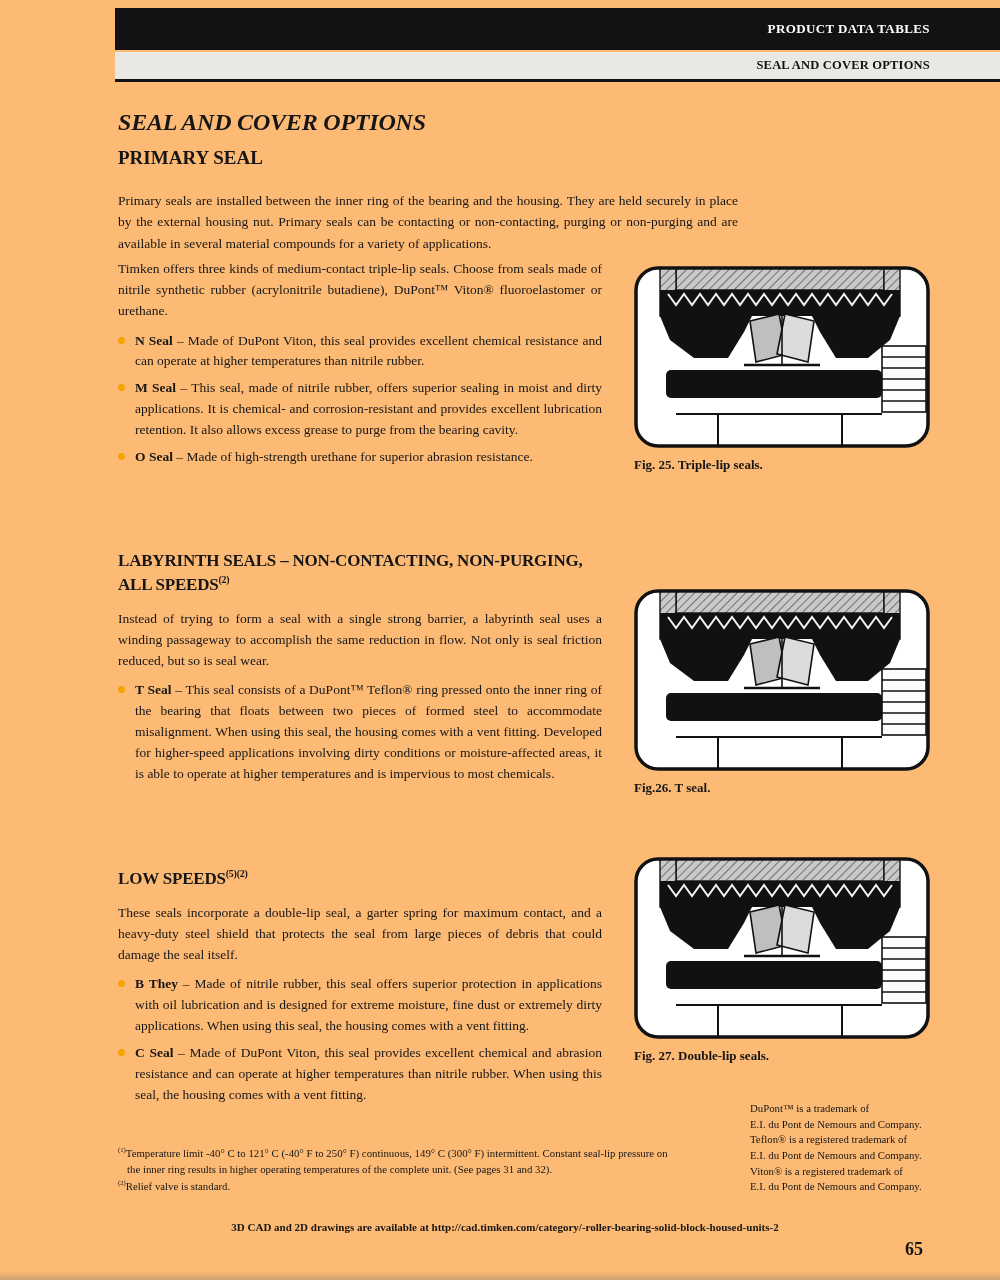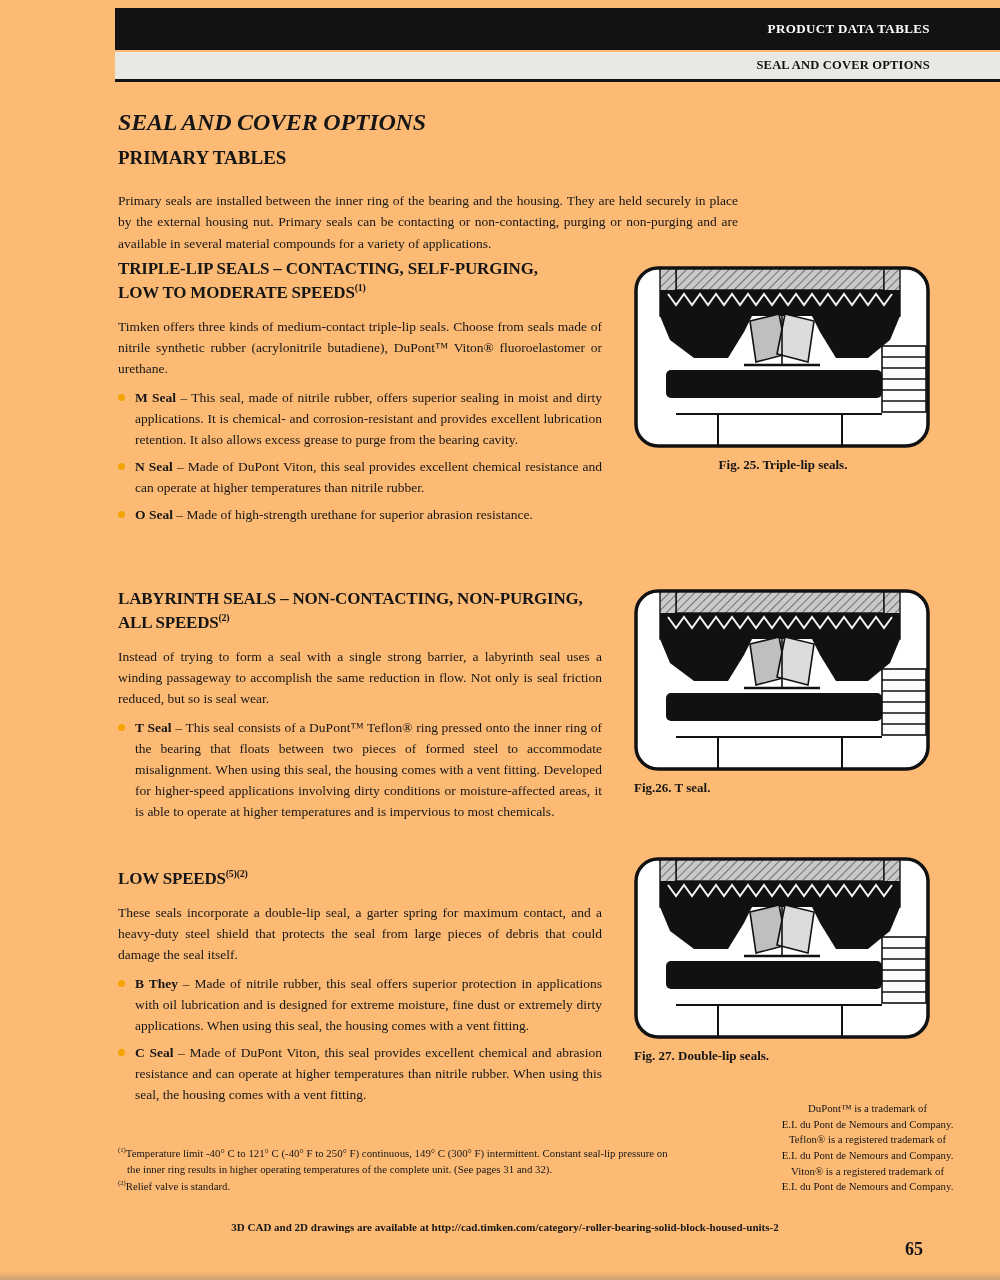--- a/index.html
+++ b/index.html
@@ -16,73 +16,69 @@
           padding-right:70px;font-size:13px;font-weight:bold;letter-spacing:.4px;}
   .subbar{position:absolute;left:115px;right:0;top:52px;height:27px;background:var(--bar-gray);
           border-bottom:3px solid #121212;display:flex;align-items:center;justify-content:flex-end;
           padding-right:70px;font-size:12.5px;font-weight:bold;letter-spacing:.2px;color:#111;}
 
   .title{position:absolute;left:118px;top:109px;font-size:24px;font-weight:bold;font-style:italic;letter-spacing:-.2px;margin:0;}
   .subtitle{position:absolute;left:118px;top:147px;font-size:19px;font-weight:bold;margin:0;}
   .intro{position:absolute;left:118px;top:190px;width:620px;font-size:13.5px;line-height:1.58;text-align:justify;margin:0;}
 
   .section{position:absolute;left:118px;width:484px;}
-  .s1{top:258px;} .s2{top:588px;} .s3{top:844px;}
+  .s1{top:258px;} .s2{top:550px;} .s3{top:844px;}
   .sec-heading{font-size:17px;line-height:1.35;font-weight:bold;letter-spacing:-.2px;margin:0 0 11px 0;}
   .sec-heading sup{font-size:58%;}
   .sec-body{font-size:13.5px;line-height:1.57;text-align:justify;margin:0 0 9px 0;}
   ul.bullets{list-style:none;margin:0;padding:0;}
   ul.bullets li{position:relative;padding-left:17px;margin-bottom:6px;font-size:13.5px;line-height:1.55;text-align:justify;}
   .dot{position:absolute;left:0;top:6px;width:7px;height:7px;border-radius:50%;background:var(--accent-orange);}
 
   .figure{position:absolute;left:632px;width:300px;}
-  .f1{top:264px;text-align:center;} .f2{top:587px;} .f3{top:855px;}
+  .f1{top:264px;} .f2{top:587px;} .f3{top:855px;}
   .fig-svg{display:block;width:300px;height:186px;}
   .fig-caption{margin:7px 0 0 2px;font-size:13px;font-weight:bold;}
 
   .footnotes{position:absolute;left:118px;top:1145px;width:560px;font-size:10.8px;line-height:1.5;}
   .fn{padding-left:9px;text-indent:-9px;margin-bottom:1px;}
   .fn sup{font-size:62%;}
-  .trademarks{position:absolute;left:750px;top:1101px;width:235px;font-size:10.8px;line-height:1.45;text-align:center;}
+  .trademarks{position:absolute;left:750px;top:1101px;width:235px;font-size:10.8px;line-height:1.45;}
 
   .footer-note{position:absolute;left:110px;top:1221px;width:790px;text-align:center;font-size:11px;font-weight:bold;}
   .page-number{position:absolute;left:905px;top:1212px;font-size:18px;font-weight:bold;margin-top:27px;}
   .bottom-edge{position:absolute;left:0;right:0;bottom:0;height:9px;
                background:linear-gradient(to bottom,rgba(120,120,120,0) 0%,rgba(120,120,120,.35) 100%);}
 </style>
 </head>
 <body>
 
 <div class="page">
 
   <div class="topbar">
     <span>PRODUCT DATA TABLES</span>
   </div>
   <div class="subbar">
     <span>SEAL AND COVER OPTIONS</span>
   </div>
 
   <h1 class="title">SEAL AND COVER OPTIONS</h1>
-  <h2 class="subtitle">PRIMARY TABLES</h2>
+  <h2 class="subtitle">PRIMARY SEAL</h2>
   <p class="intro">Primary seals are installed between the inner ring of the bearing and the housing. They are held securely in place by the external housing nut. Primary seals can be contacting or non-contacting, purging or non-purging and are available in several material compounds for a variety of applications.</p>
 
   <section class="section s1">
-    <h3 class="sec-heading">
-      <span>TRIPLE-LIP SEALS – CONTACTING, SELF-PURGING,</span><br>
-      <span>LOW TO MODERATE SPEEDS</span><sup>(1)</sup>
-    </h3>
     <p class="sec-body">Timken offers three kinds of medium-contact triple-lip seals. Choose from seals made of nitrile synthetic rubber (acrylonitrile butadiene), DuPont™ Viton® fluoroelastomer or urethane.</p>
     <ul class="bullets">
       <li>
         <span class="dot"></span>
+        <strong>N Seal</strong> <span>– Made of DuPont Viton, this seal provides excellent chemical resistance and can operate at higher temperatures than nitrile rubber.</span>
+      </li>
+      <li>
+        <span class="dot"></span>
         <strong>M Seal</strong> <span>– This seal, made of nitrile rubber, offers superior sealing in moist and dirty applications. It is chemical- and corrosion-resistant and provides excellent lubrication retention. It also allows excess grease to purge from the bearing cavity.</span>
-      </li>
-      <li>
-        <span class="dot"></span>
-        <strong>N Seal</strong> <span>– Made of DuPont Viton, this seal provides excellent chemical resistance and can operate at higher temperatures than nitrile rubber.</span>
       </li>
       <li>
         <span class="dot"></span>
         <strong>O Seal</strong> <span>– Made of high-strength urethane for superior abrasion resistance.</span>
       </li>
     </ul>
   </section>
 
   <section class="section s2">
     <h3 class="sec-heading">

